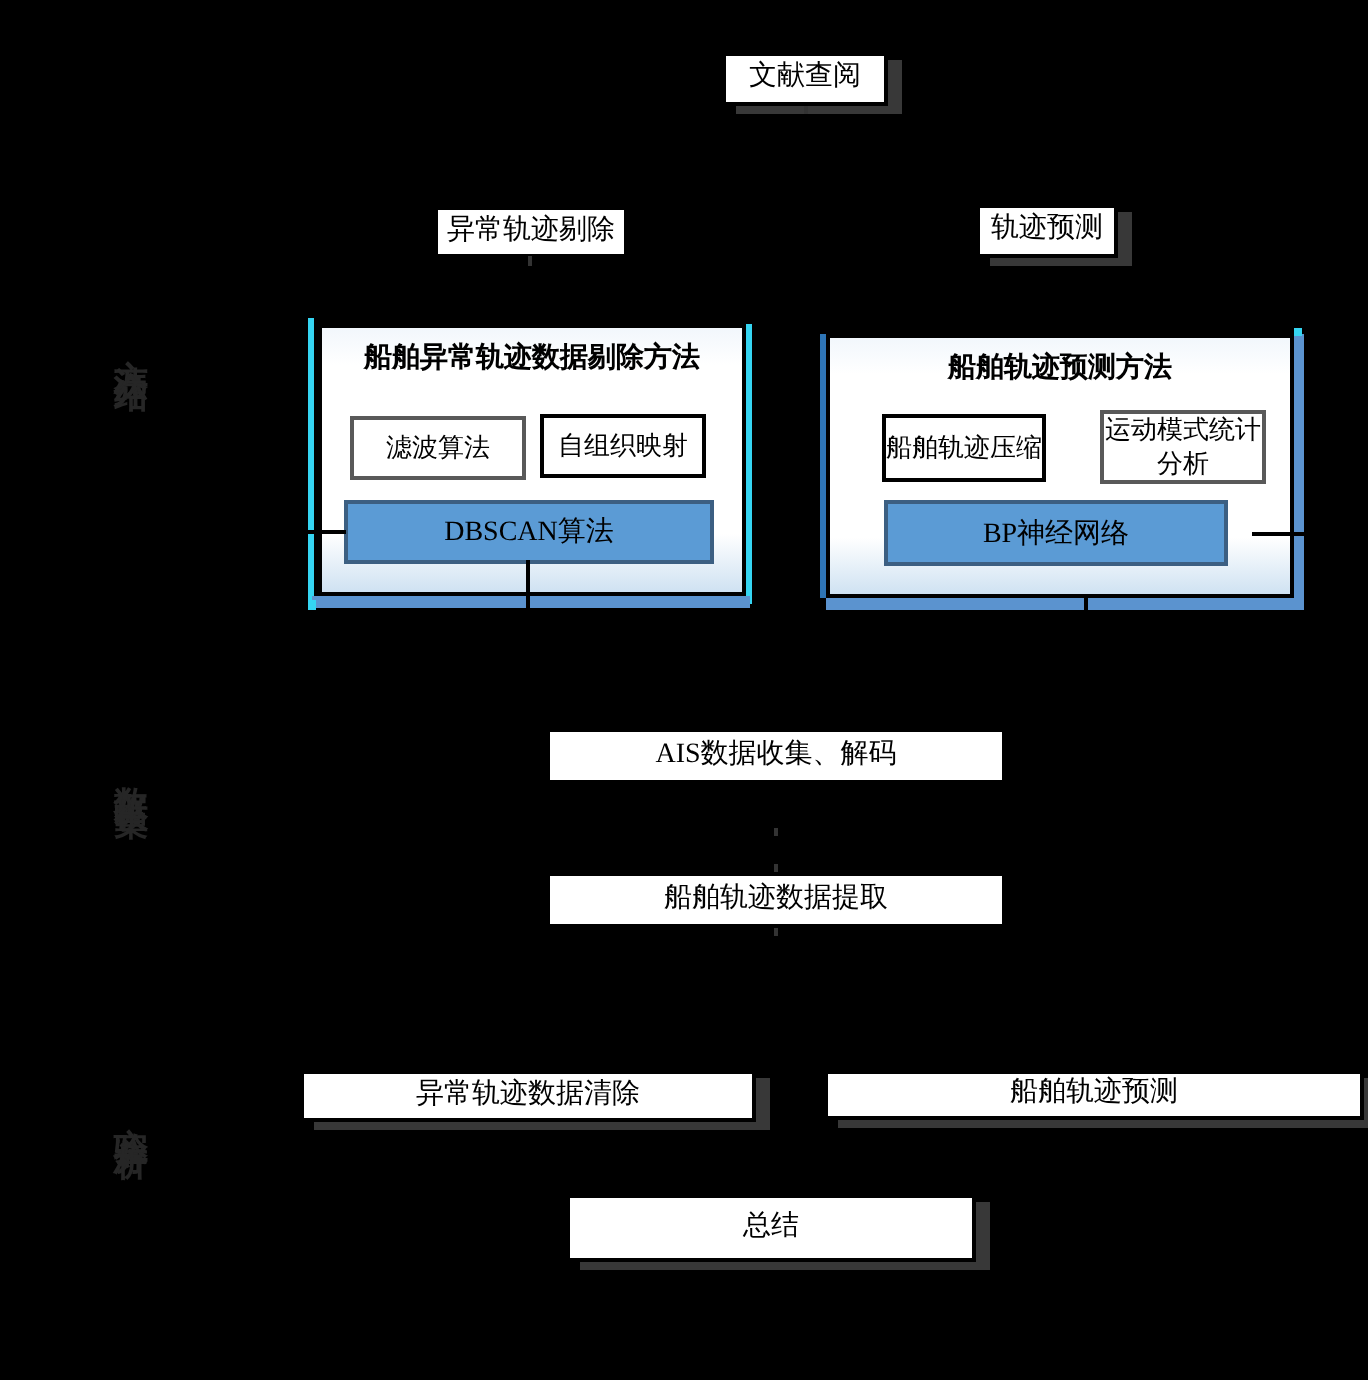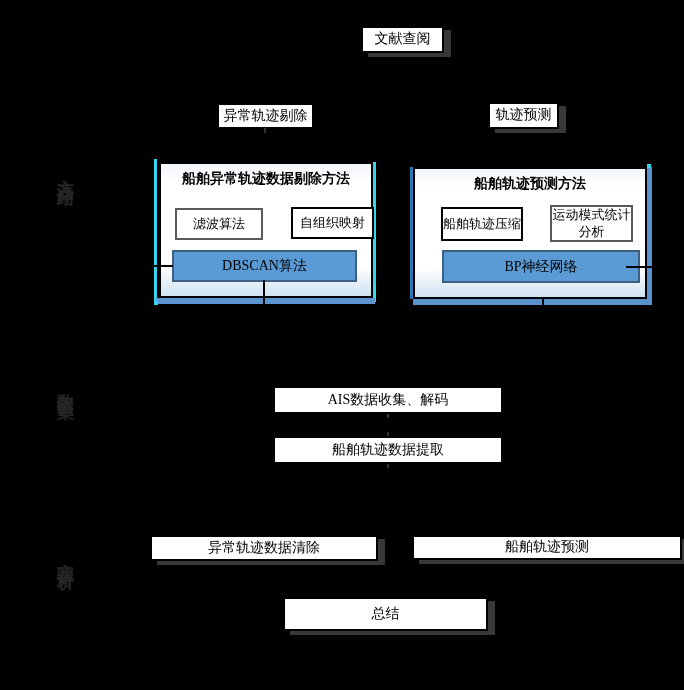--- a/index.html
+++ b/index.html
@@ -26,29 +26,29 @@
   .vlabel{position:absolute;writing-mode:vertical-rl;text-orientation:upright;
        color:#262626;font-size:17px;letter-spacing:3px;font-weight:bold;z-index:1;}
 
   
   #n-literature{left:361px;top:26px;width:83px;height:27px;}
   #n-abnormal{left:217px;top:103px;width:97px;height:26px;}
   #n-trajpred{left:488px;top:102px;width:71px;height:27px;}
 
   #left-container{left:159px;top:162px;width:214px;height:136px;z-index:1;}
   #n-filter{left:175px;top:208px;width:88px;height:32px;}
-  #n-som{left:291px;top:207px;width:83px;height:32px;}
+  #n-som{left:270px;top:207px;width:83px;height:32px;}
   #n-dbscan{left:172px;top:250px;width:185px;height:32px;}
 
   #right-container{left:413px;top:167px;width:234px;height:132px;z-index:1;}
   #n-compress{left:441px;top:207px;width:82px;height:34px;}
   #n-motion{left:550px;top:205px;width:83px;height:37px;}
-  #n-bp{left:442px;top:250px;width:198px;height:33px;}
+  #n-bp{left:442px;top:250px;width:172px;height:33px;}
 
-  #n-ais{left:273px;top:386px;width:230px;height:28px;}
+  #n-ais{left:273px;top:364px;width:230px;height:28px;}
   #n-extract{left:273px;top:436px;width:230px;height:28px;}
 
   #n-clean{left:150px;top:535px;width:228px;height:26px;}
   #n-shippred{left:412px;top:535px;width:270px;height:25px;}
   #n-summary{left:283px;top:597px;width:205px;height:34px;}
 
   
   #lc-left{left:154px;top:159px;width:3px;height:145px;background:#35d5f2;}
   #lc-right{left:373px;top:162px;width:3px;height:140px;background:#35d5f2;}
   #lc-bottom{left:156px;top:298px;width:219px;height:6px;background:#5b93cf;}

